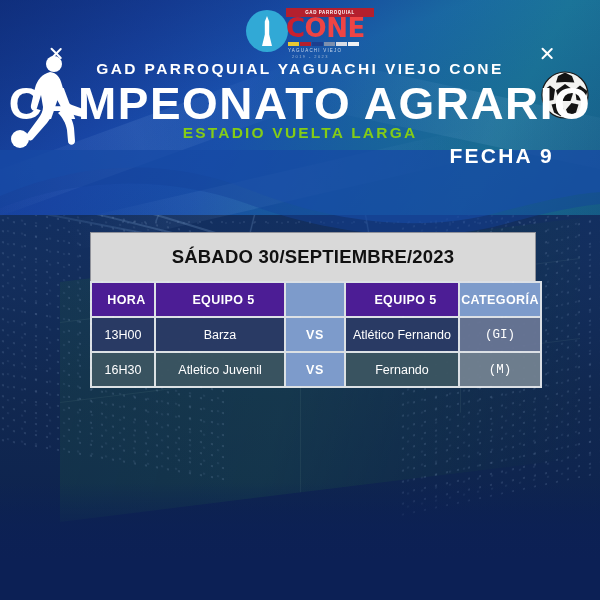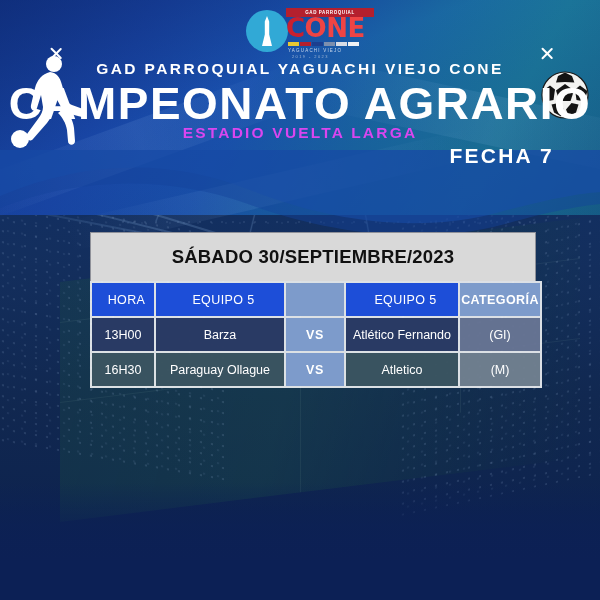--- a/index.html
+++ b/index.html
@@ -217,21 +217,21 @@
     letter-spacing: 1.5px;
     line-height: 1.05;
     font-family: "Liberation Sans Narrow", "Liberation Sans", sans-serif;
     transform: scaleX(1.02);
   }
   .sub-title {
     position: absolute;
     left: 0; right: 0;
     top: 124px;
     text-align: center;
-    color: #d946ef;
+    color: #84cc16;
     font-size: 15.5px;
     font-weight: bold;
     letter-spacing: 2.2px;
   }
   .fecha {
     position: absolute;
     right: 46px;
     top: 144px;
     color: #ffffff;
     font-size: 21px;
@@ -305,23 +305,23 @@
   table.sched th, table.sched td {
     height: 31px;
     text-align: center;
     vertical-align: middle;
     color: #ffffff;
     font-size: 12.5px;
     overflow: hidden;
     white-space: nowrap;
   }
   th.h-hora, th.h-e1, th.h-e2 {
-    background: #1d4ed8;
+    background: #4c1d95;
     font-size: 13px;
-    font-weight: normal;
+    font-weight: bold;
     letter-spacing: 0.4px;
     padding-left: 8px;
   }
   th.h-vs { background: #7d9bcb; }
   th.h-cat {
     background: #7d9bcb;
     font-size: 10.5px;
     font-weight: bold;
     letter-spacing: 0.4px;
   }
@@ -333,20 +333,21 @@
   td.c-e2 { font-size: 12.5px; }
   td.c-vs {
     background: #7d9bcb;
     font-size: 11.5px;
     font-weight: bold;
     letter-spacing: 0.6px;
   }
   td.c-cat {
     background: rgba(14,34,84,0.58);
     font-size: 10.5px;
+    font-family: Liberation Mono, monospace;
   }
   
   tr.row-3 td.c-hora, tr.row-3 td.c-e1, tr.row-3 td.c-e2 {
     background: rgba(16,48,62,0.80);
   }
   tr.row-3 td.c-cat { background: rgba(18,44,70,0.55); }
 
   col.w-hora { width: 62px; }
   col.w-e1   { width: 128px; }
   col.w-vs   { width: 58px; }
@@ -438,21 +439,21 @@
       <polygon points="1.6,20 9,14.5 14,18.5 12.5,29 4.5,30.5"></polygon>
       <polygon points="46.4,20 39,14.5 34,18.5 35.5,29 43.5,30.5"></polygon>
       <polygon points="13,41.5 10.5,33.5 17.5,32 23,38.5 20,45.5"></polygon>
       <polygon points="35,41.5 37.5,33.5 30.5,32 25,38.5 28,45.5"></polygon>
     </g>
   </svg>
 
   <div class="kicker">GAD PARROQUIAL YAGUACHI VIEJO CONE</div>
   <div class="main-title">CAMPEONATO AGRARIO</div>
   <div class="sub-title">ESTADIO VUELTA LARGA</div>
-  <div class="fecha">FECHA 7</div>
+  <div class="fecha">FECHA 9</div>
 
   <div class="fixture">
     <div class="date-banner">
       <span>SÁBADO 30/SEPTIEMBRE/2023</span>
     </div>
     <table class="sched">
       <colgroup>
         <col class="w-hora">
           <col class="w-e1">
           <col class="w-vs">
@@ -471,22 +472,22 @@
       <tbody>
         <tr class="row-0">
           <td class="c-hora">13H00</td>
           <td class="c-e1">Barza</td>
           <td class="c-vs">VS</td>
           <td class="c-e2">Atlético Fernando</td>
           <td class="c-cat">(GI)</td>
         </tr>
         <tr class="row-3">
           <td class="c-hora">16H30</td>
-          <td class="c-e1">Paraguay Ollague</td>
+          <td class="c-e1">Atletico Juvenil</td>
           <td class="c-vs">VS</td>
-          <td class="c-e2">Atletico</td>
+          <td class="c-e2">Fernando</td>
           <td class="c-cat">(M)</td>
         </tr>
       </tbody>
     </table>
   </div>
 
 </div>
 
 </body></html>

